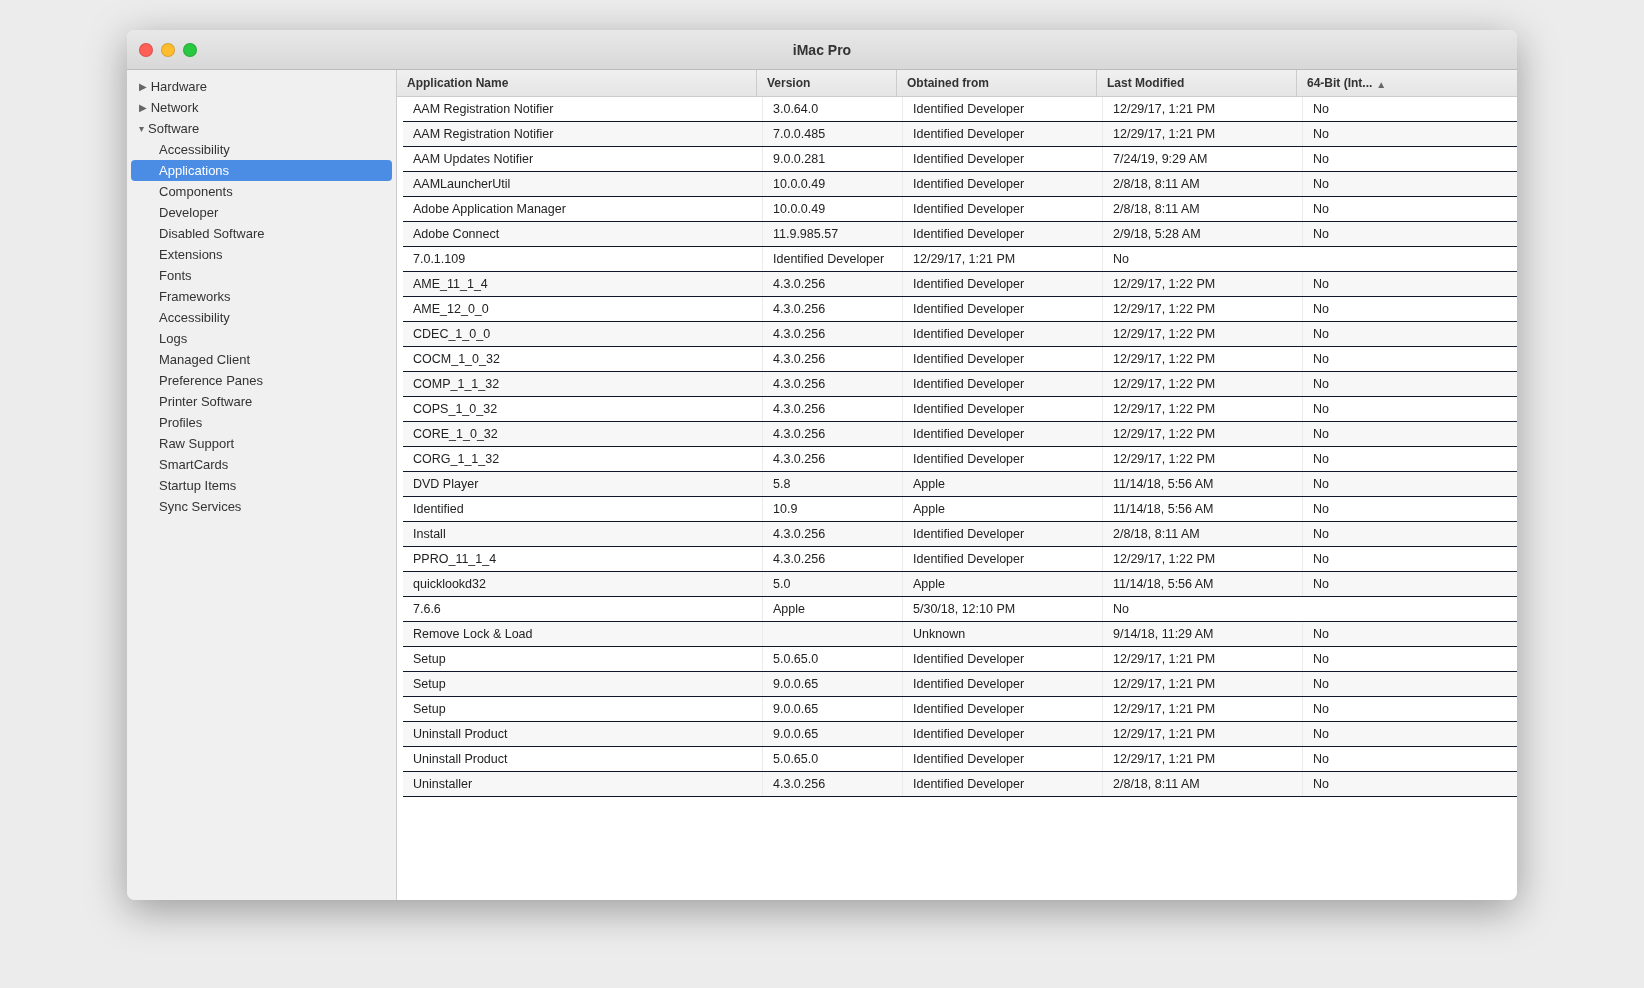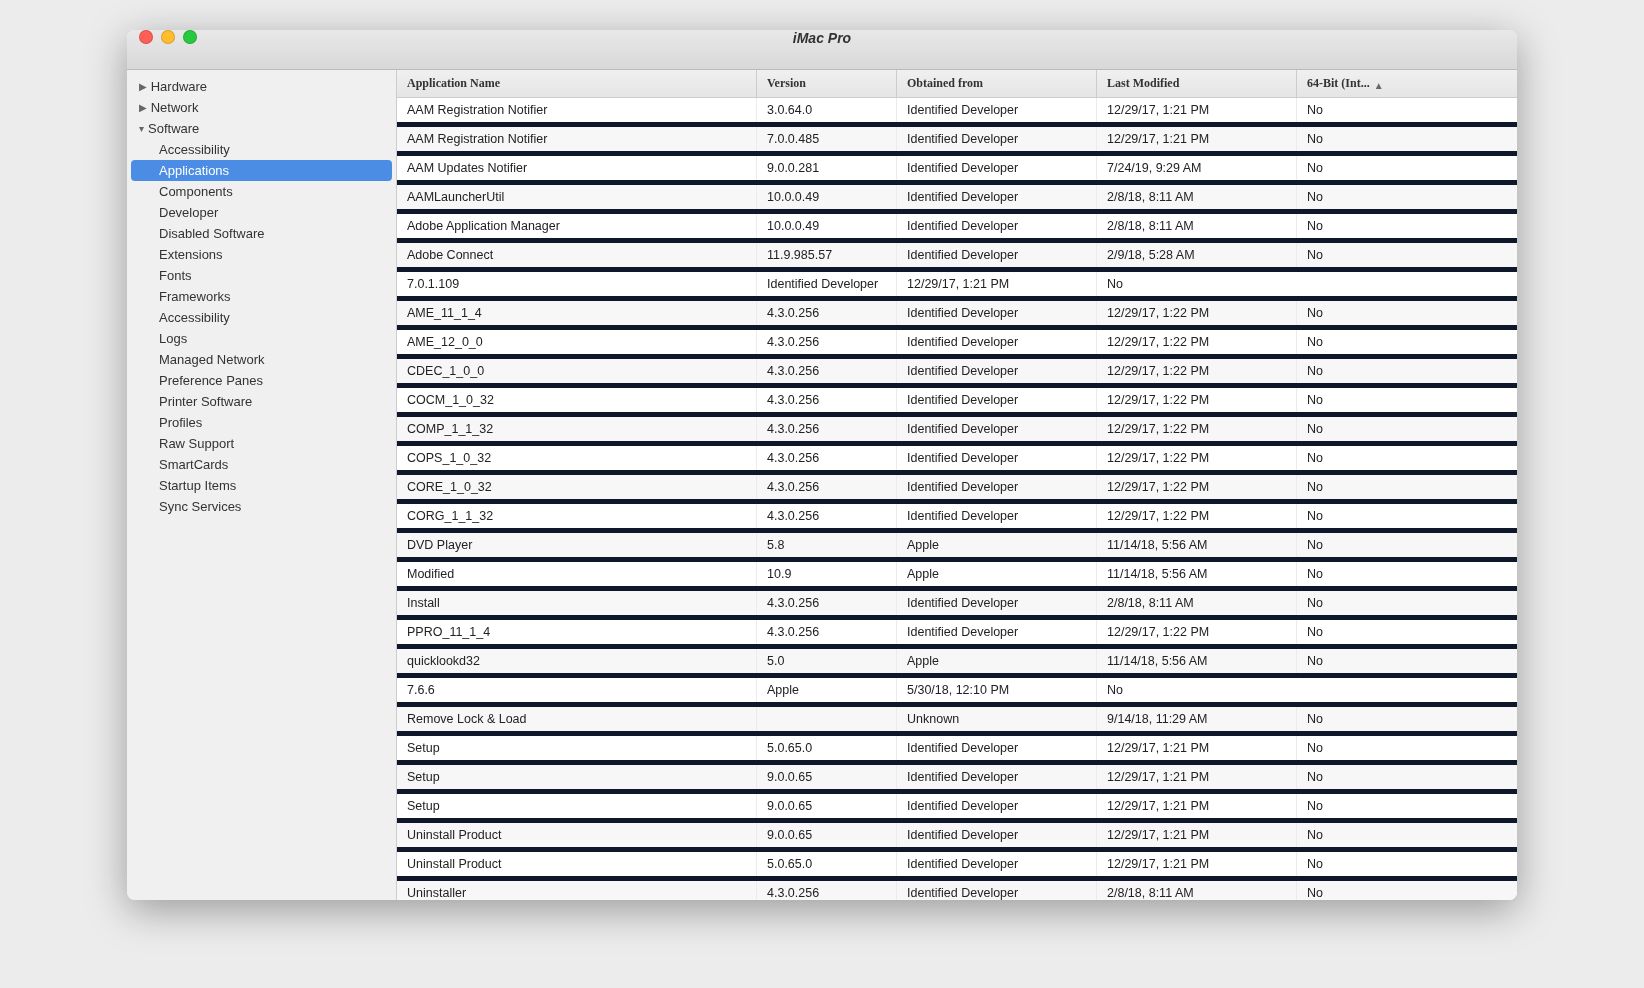--- a/index.html
+++ b/index.html
@@ -21,26 +21,25 @@
       overflow: hidden;
       display: flex;
       flex-direction: column;
       background: #f5f5f5;
     }
 
     .title-bar {
       background: linear-gradient(to bottom, #e8e8e8, #d8d8d8);
       height: 40px;
       display: flex;
-      align-items: flex-start;
+      align-items: center;
       justify-content: center;
       position: relative;
       border-bottom: 1px solid #bbb;
       flex-shrink: 0;
-      font-style: italic;
     }
 
     .traffic-lights {
       position: absolute;
       left: 12px;
       display: flex;
       gap: 8px;
       align-items: center;
     }
 
@@ -129,36 +128,36 @@
 
     .table-header-cell {
       padding: 6px 10px;
       font-size: 12px;
       font-weight: 600;
       color: #333;
       border-right: 1px solid #ccc;
       display: flex;
       align-items: flex-end;
       gap: 4px;
-      font-family: Liberation Serif, serif;
     }
 
     .table-header-cell:last-child {
       border-right: none;
     }
 
     .table-body {
       flex: 1;
       overflow-y: auto;
     }
 
     .table-row {
       display: grid;
       grid-template-columns: 360px 140px 200px 200px 1fr;
-      border-bottom: 5px solid #0f172a;
+      border-bottom: 1px solid #0f172a;
+      margin-left: 6px;
     }
 
     .table-row:nth-child(even) {
       background: #f7f7f7;
     }
 
     .table-row:nth-child(odd) {
       background: white;
     }
 
@@ -234,21 +233,21 @@
         <div class="sidebar-item sub">
           <span>Frameworks</span>
         </div>
         <div class="sidebar-item sub">
           <span>Accessibility</span>
         </div>
         <div class="sidebar-item sub">
           <span>Logs</span>
         </div>
         <div class="sidebar-item sub">
-          <span>Managed Network</span>
+          <span>Managed Client</span>
         </div>
         <div class="sidebar-item sub">
           <span>Preference Panes</span>
         </div>
         <div class="sidebar-item sub">
           <span>Printer Software</span>
         </div>
         <div class="sidebar-item sub">
           <span>Profiles</span>
         </div>
@@ -391,21 +390,21 @@
             <div class="table-cell">No</div>
           </div>
           <div class="table-row">
             <div class="table-cell">DVD Player</div>
             <div class="table-cell">5.8</div>
             <div class="table-cell">Apple</div>
             <div class="table-cell">11/14/18, 5:56 AM</div>
             <div class="table-cell">No</div>
           </div>
           <div class="table-row">
-            <div class="table-cell">Modified</div>
+            <div class="table-cell">Identified</div>
             <div class="table-cell">10.9</div>
             <div class="table-cell">Apple</div>
             <div class="table-cell">11/14/18, 5:56 AM</div>
             <div class="table-cell">No</div>
           </div>
           <div class="table-row">
             <div class="table-cell">Install</div>
             <div class="table-cell">4.3.0.256</div>
             <div class="table-cell">Identified Developer</div>
             <div class="table-cell">2/8/18, 8:11 AM</div>

